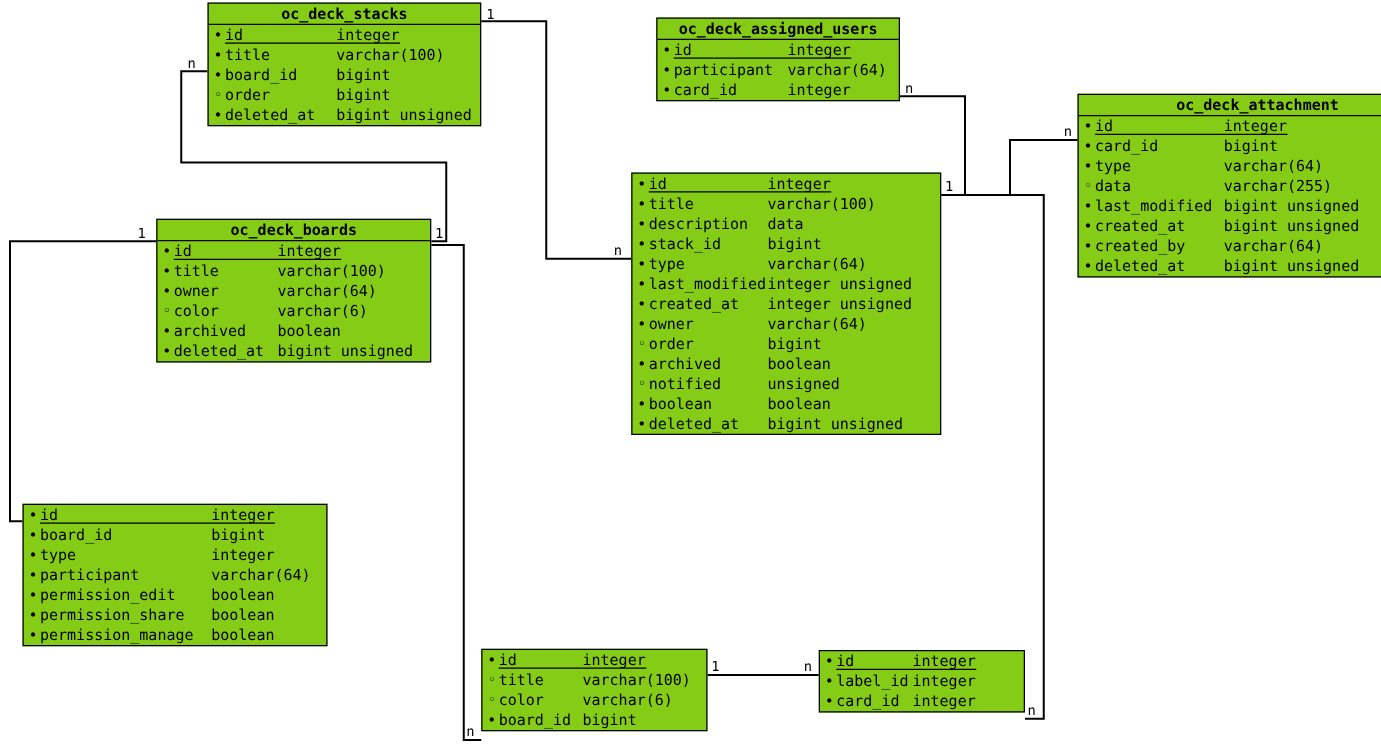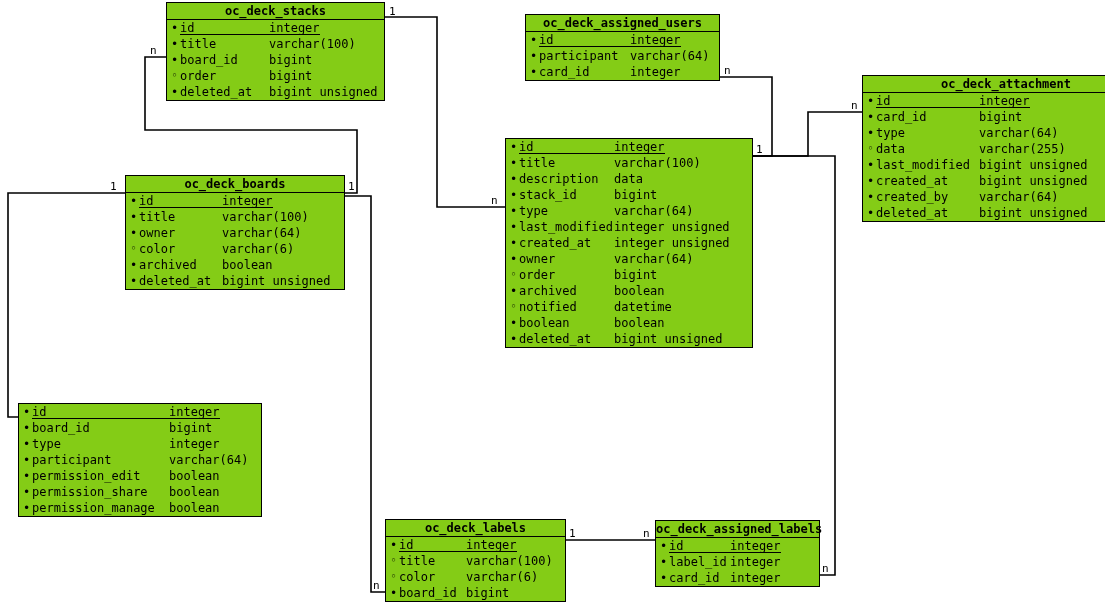--- a/index.html
+++ b/index.html
@@ -287,21 +287,21 @@
           <span class="bullet filled">•</span>
           <span class="colwrap">
             <span class="colname" style="width: 95px;">archived</span>
             <span class="coltype">boolean</span>
           </span>
         </div>
         <div class="table-row">
           <span class="bullet hollow">◦</span>
           <span class="colwrap">
             <span class="colname" style="width: 95px;">notified</span>
-            <span class="coltype">datetime</span>
+            <span class="coltype">unsigned</span>
           </span>
         </div>
         <div class="table-row">
           <span class="bullet filled">•</span>
           <span class="colwrap">
             <span class="colname" style="width: 95px;">boolean</span>
             <span class="coltype">boolean</span>
           </span>
         </div>
         <div class="table-row">
@@ -402,21 +402,20 @@
         </div>
         <div class="table-row">
           <span class="bullet filled">•</span>
           <span class="colwrap">
             <span class="colname" style="width: 137px;">permission_manage</span>
             <span class="coltype">boolean</span>
           </span>
         </div>
       </div>
       <div class="table-box" style="left: 385px; top: 519px; width: 181px;">
-        <div class="table-header">oc_deck_labels</div>
         <div class="table-row">
           <span class="bullet filled">•</span>
           <span class="colwrap pk">
             <span class="colname" style="width: 67px;">id</span>
             <span class="coltype">integer</span>
           </span>
         </div>
         <div class="table-row">
           <span class="bullet hollow">◦</span>
           <span class="colwrap">
@@ -433,21 +432,20 @@
         </div>
         <div class="table-row">
           <span class="bullet filled">•</span>
           <span class="colwrap">
             <span class="colname" style="width: 67px;">board_id</span>
             <span class="coltype">bigint</span>
           </span>
         </div>
       </div>
       <div class="table-box" style="left: 655px; top: 520px; width: 165px;">
-        <div class="table-header">oc_deck_assigned_labels</div>
         <div class="table-row">
           <span class="bullet filled">•</span>
           <span class="colwrap pk">
             <span class="colname" style="width: 61px;">id</span>
             <span class="coltype">integer</span>
           </span>
         </div>
         <div class="table-row">
           <span class="bullet filled">•</span>
           <span class="colwrap">

